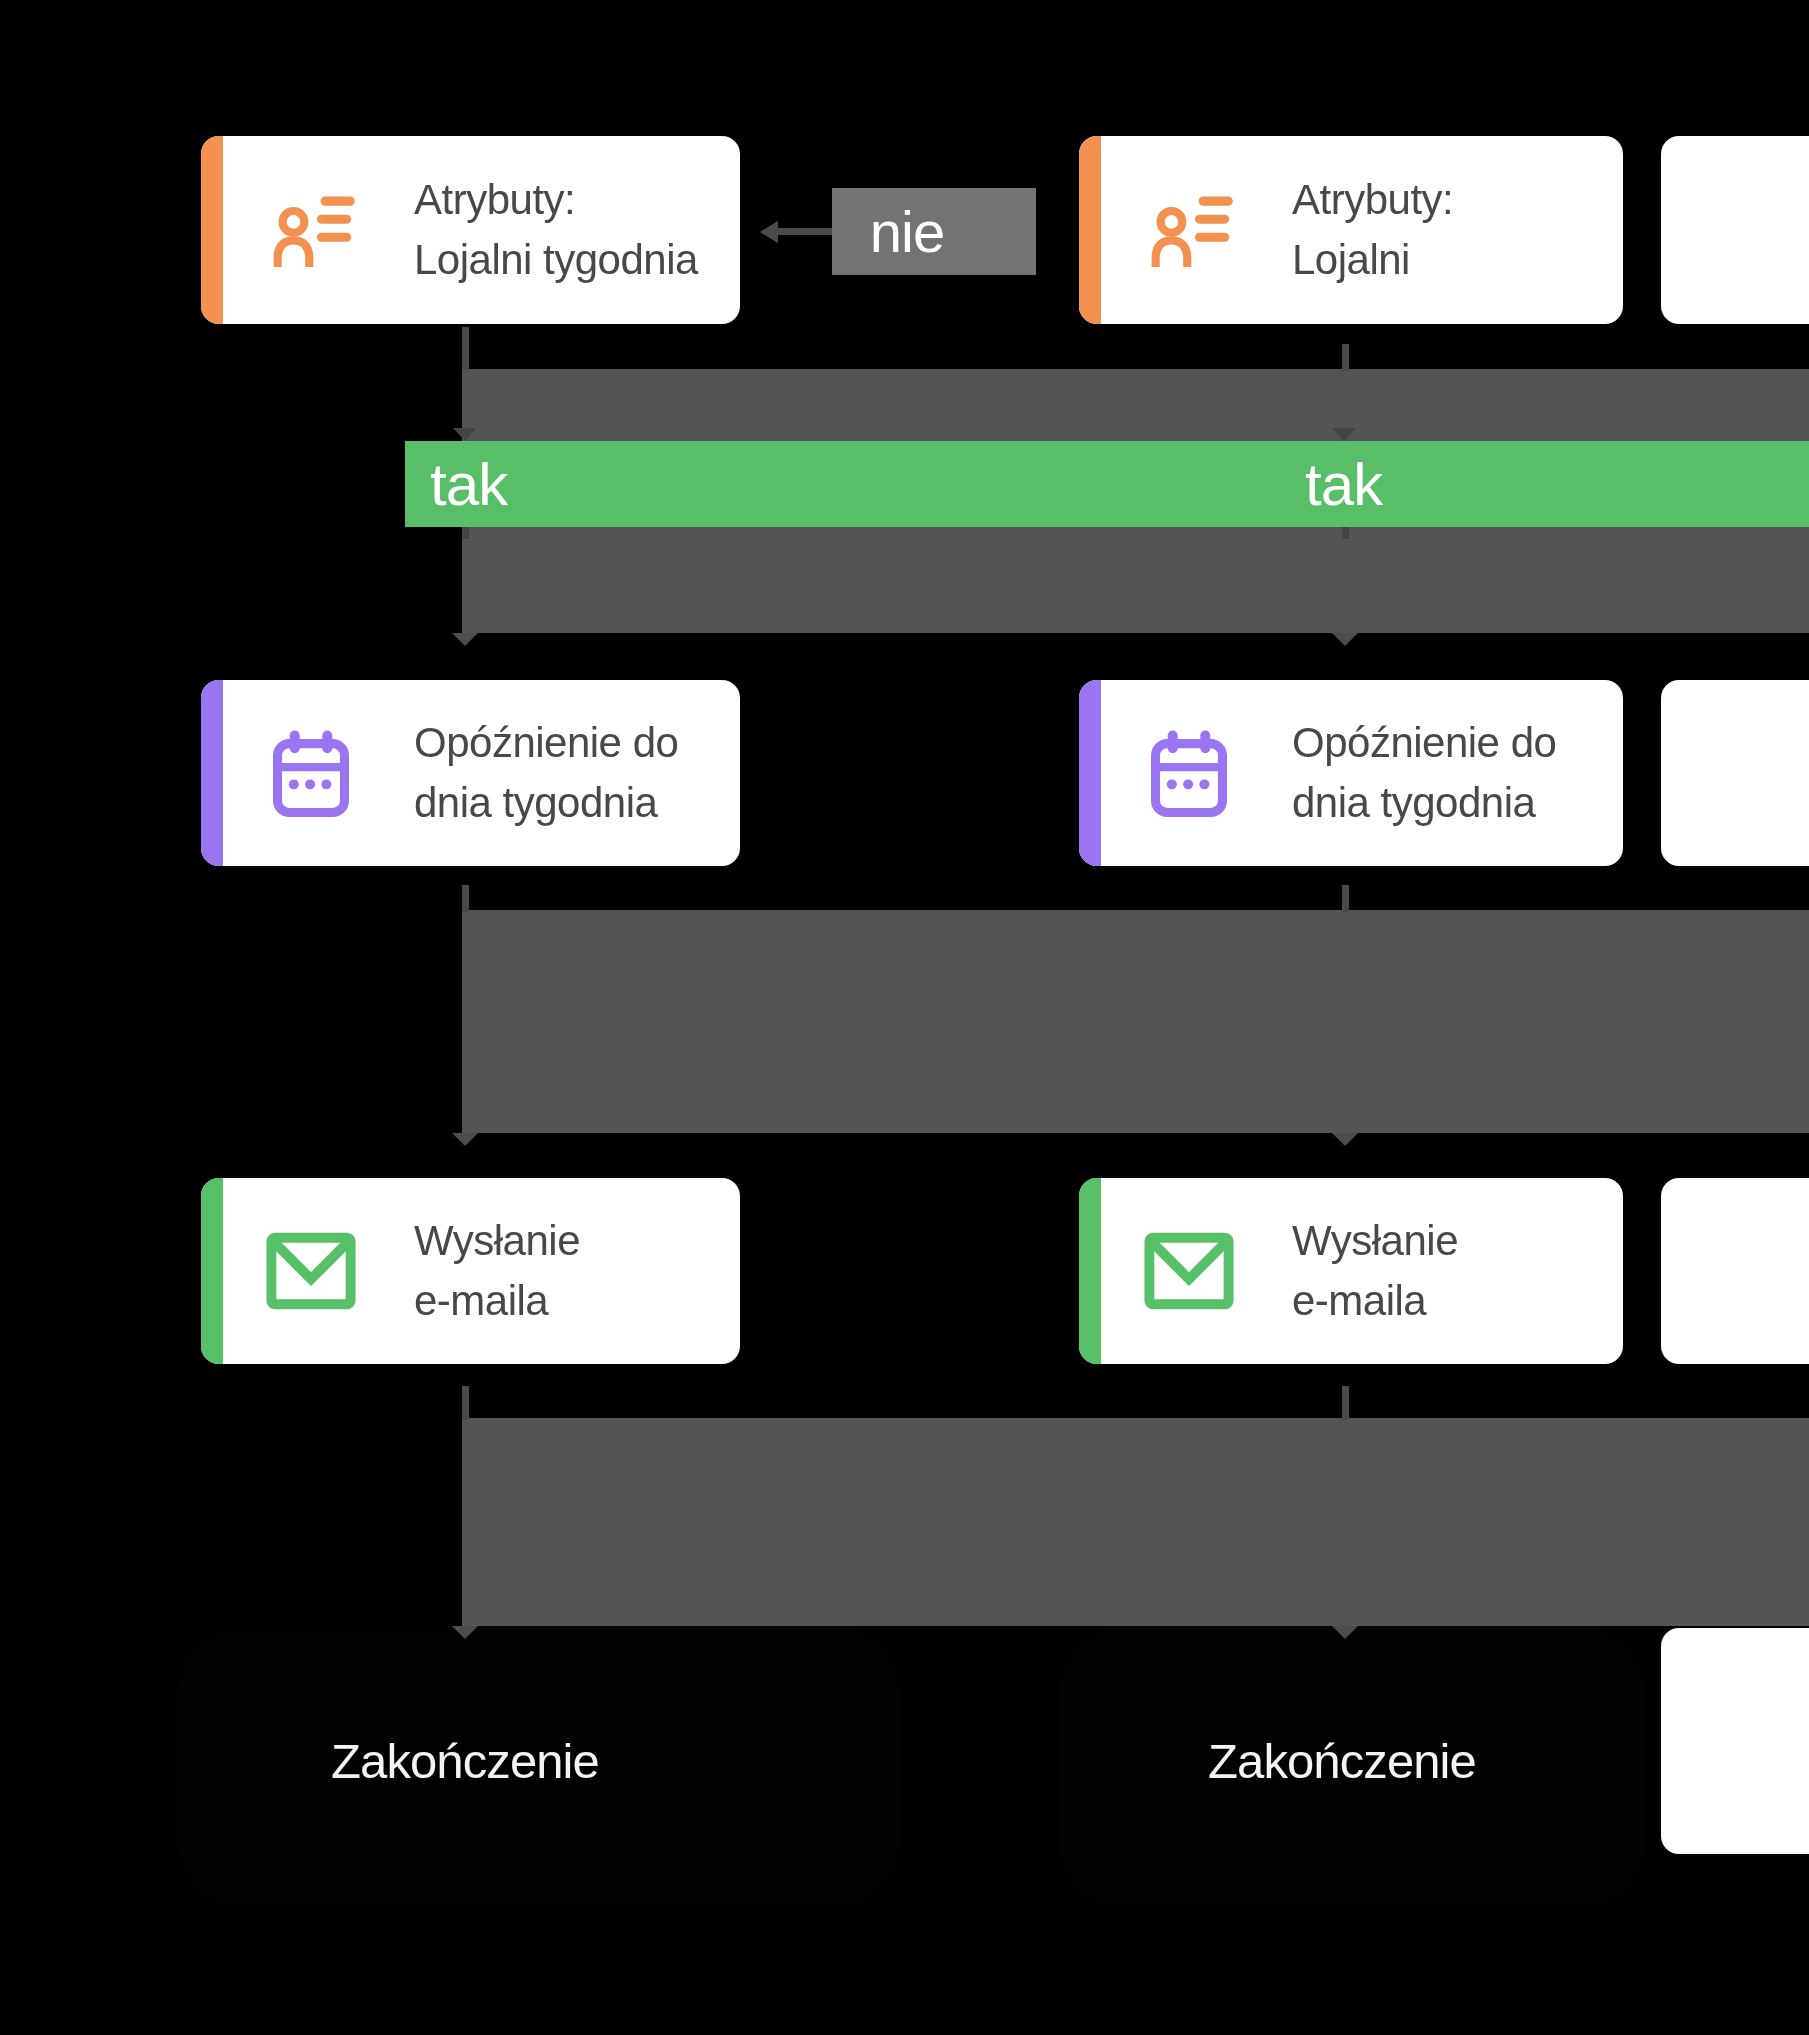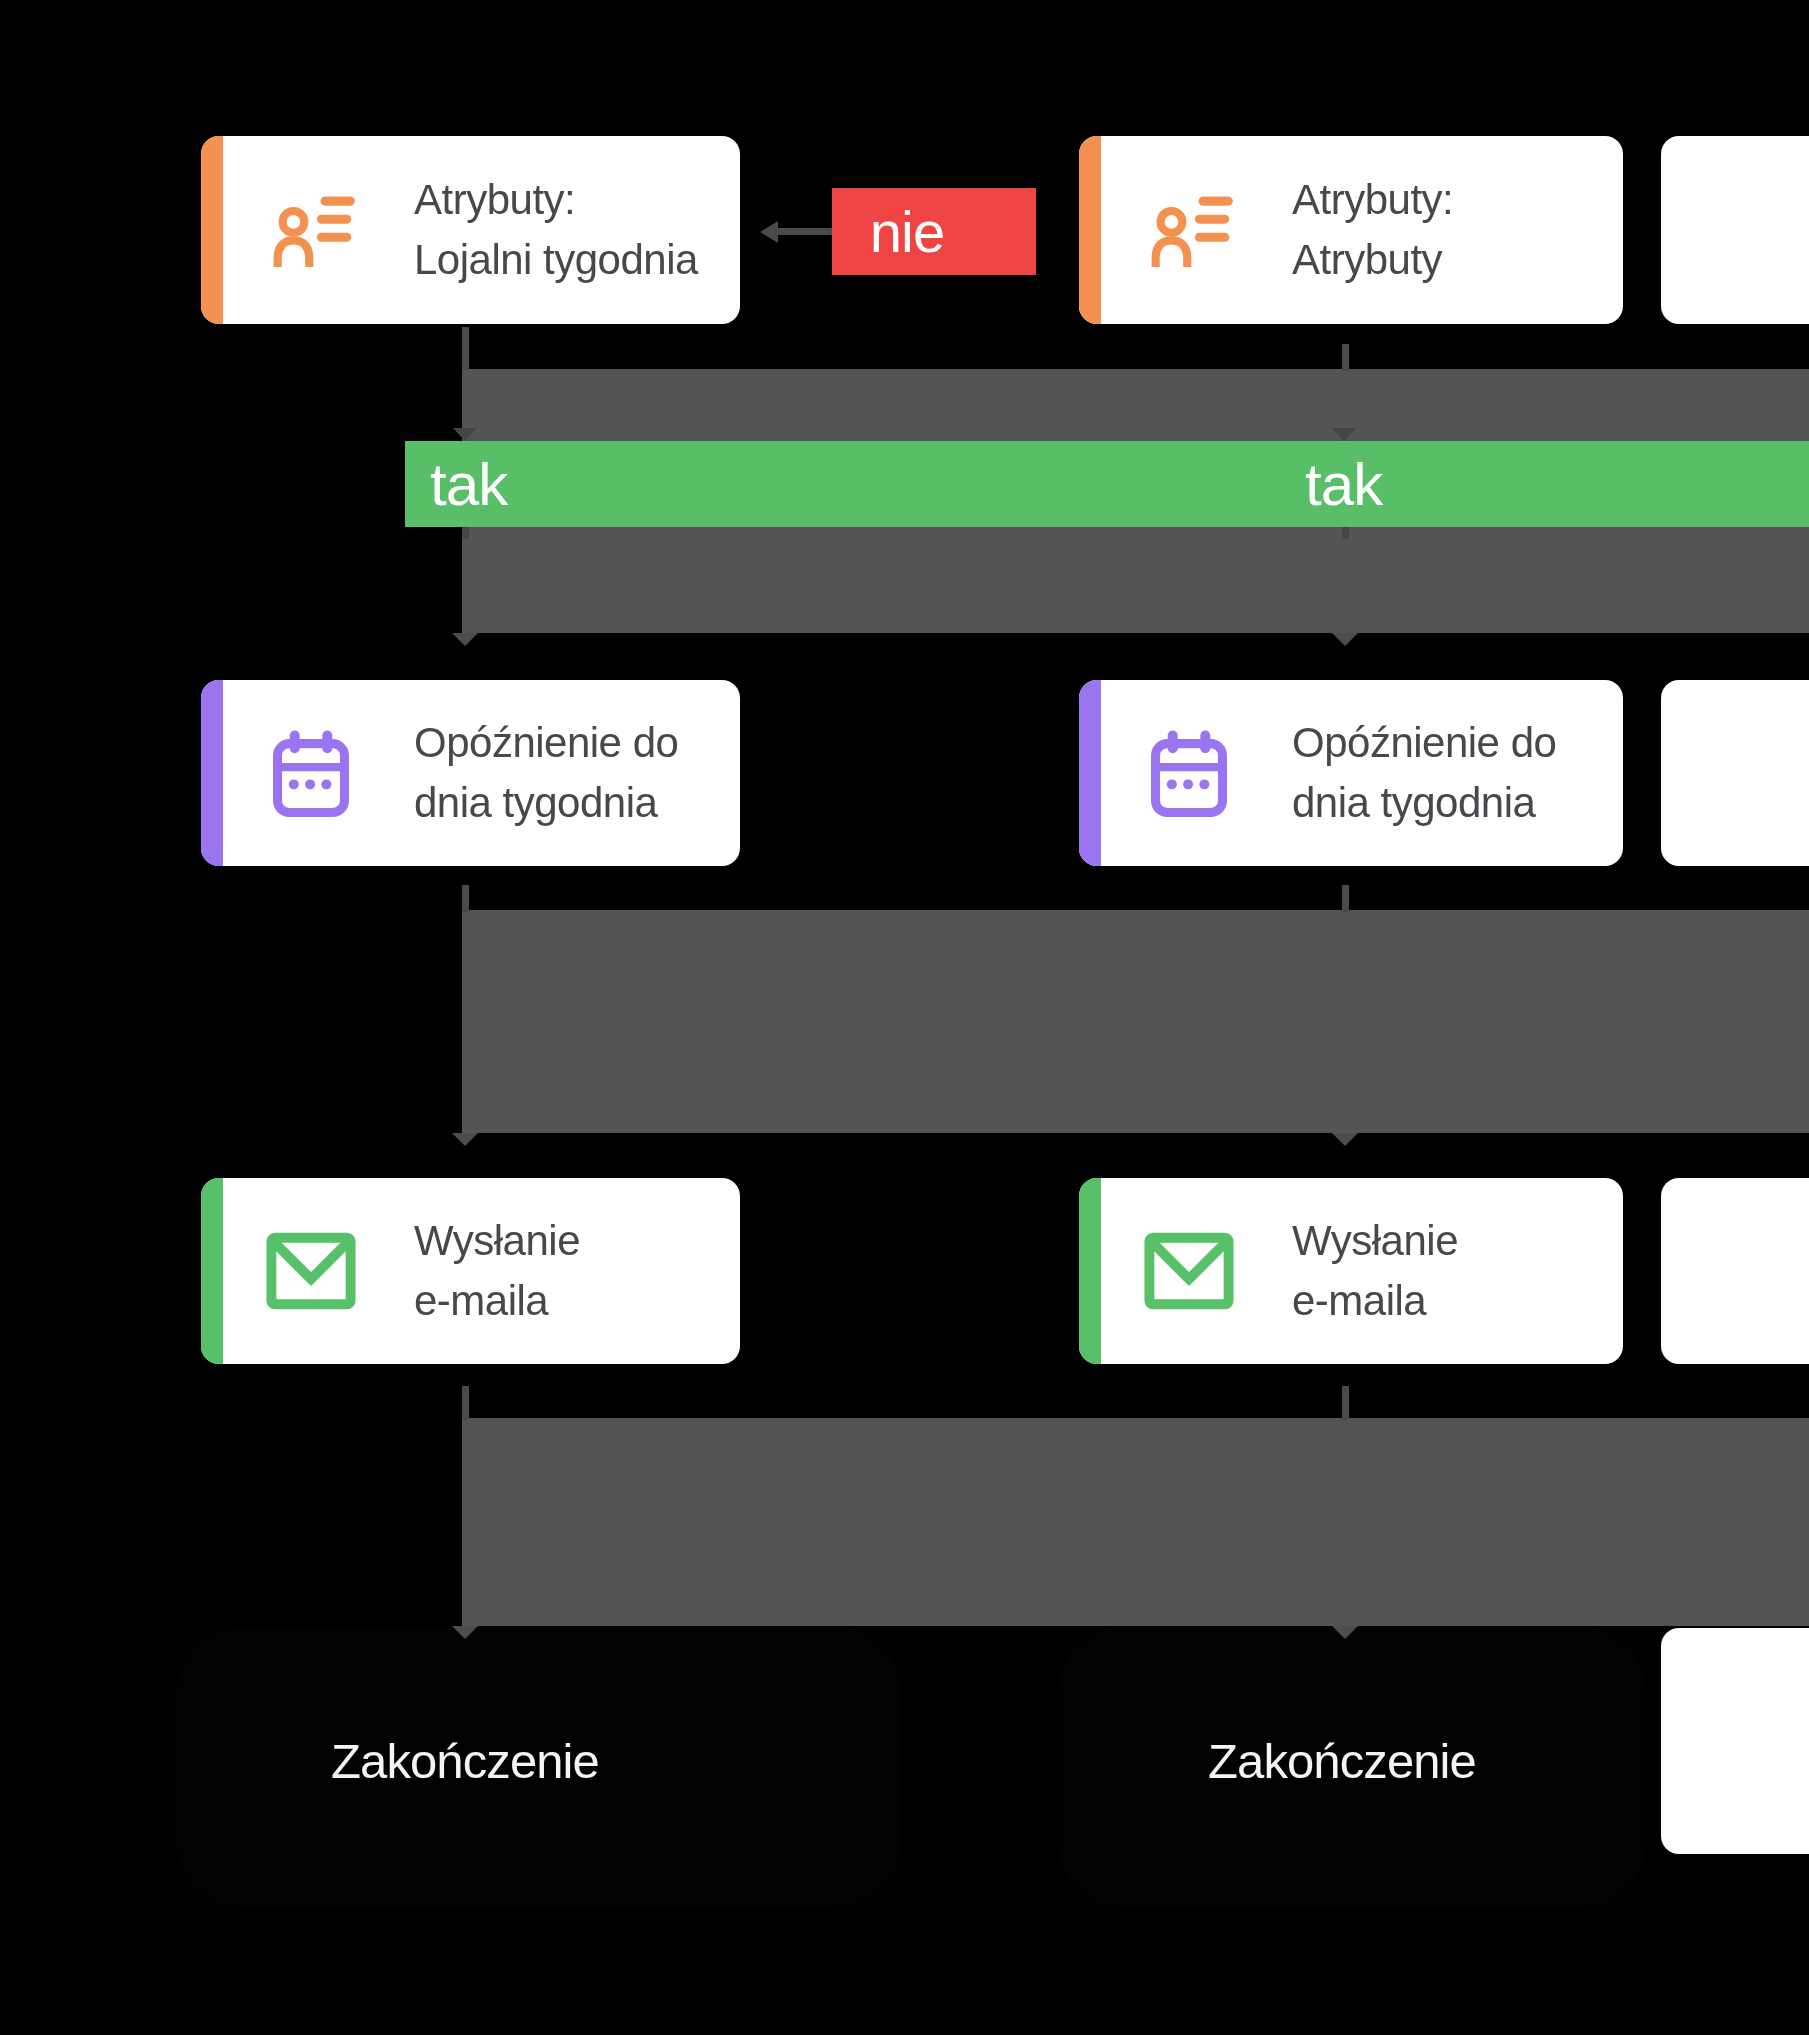--- a/index.html
+++ b/index.html
@@ -18,21 +18,21 @@
               border-bottom:11px solid transparent;border-right:18px solid #4a4a4a;}
   .hline{position:absolute;height:7.2px;background:#4a4a4a;}
   .vbar{position:absolute;background:#4a4a4a;}
 
   
   .yes-bar{position:absolute;left:405px;top:441px;width:1404px;height:86px;background:#58bf68;}
   .yes-label{position:absolute;top:441px;height:86px;display:flex;align-items:center;
              color:#ffffff;font-size:60px;letter-spacing:-0.9px;}
 
   
-  .no-label{position:absolute;left:832px;top:188px;width:204px;height:87px;background:#ef4444;
+  .no-label{position:absolute;left:832px;top:188px;width:204px;height:87px;background:#737373;
             display:flex;align-items:center;justify-content:center;padding-right:54px;
             box-sizing:border-box;color:#ffffff;font-size:58px;letter-spacing:-0.9px;}
 
   
   .card{position:absolute;height:188px;background:#ffffff;border-radius:18px;
         display:flex;align-items:center;box-sizing:border-box;}
   .card .accent{position:absolute;left:0;top:0;bottom:0;width:22px;
                 border-radius:18px 0 0 18px;}
   .accent.orange{background:#f29150;}
   .accent.purple{background:#9b74f1;}
@@ -124,21 +124,21 @@
         <rect x="58" y="4" width="38" height="10" rx="5" fill="#f29150"></rect>
         <rect x="54" y="24" width="38" height="10" rx="5" fill="#f29150"></rect>
         <rect x="54" y="44" width="38" height="10" rx="5" fill="#f29150"></rect>
         <circle cx="28" cy="32" r="12" fill="none" stroke="#f29150" stroke-width="9"></circle>
         <path d="M6 82 L6 72 C6 56 15 48 28 48 C41 48 50 56 50 72 L50 82 Z" fill="#f29150"></path>
         <path d="M15 82 L15 73 C15 62 20 57 28 57 C36 57 41 62 41 73 L41 82 Z" fill="#ffffff"></path>
       </svg>
     </div>
     <div class="card-text">
       <div>Atrybuty:</div>
-      <div>Atrybuty</div>
+      <div>Lojalni</div>
     </div>
   </div>
 
   <div class="card" style="left:201px;top:680px;width:539px;height:186px;">
     <div class="accent purple"></div>
     <div class="icon-box">
       <svg width="76" height="87" viewBox="0 0 84 96">
         <line x1="24" y1="6" x2="24" y2="20" stroke="#9b74f1" stroke-width="11" stroke-linecap="round"></line>
         <line x1="60" y1="6" x2="60" y2="20" stroke="#9b74f1" stroke-width="11" stroke-linecap="round"></line>
         <rect x="5" y="15" width="74" height="76" rx="13" fill="none" stroke="#9b74f1" stroke-width="10"></rect>

